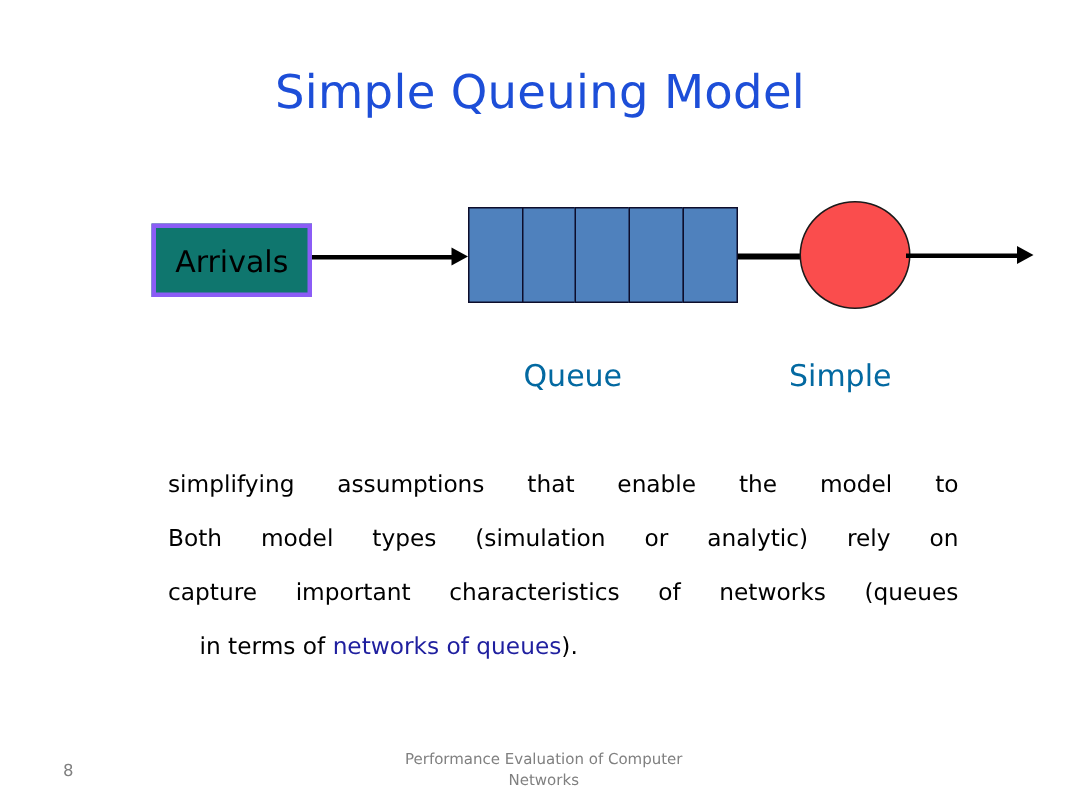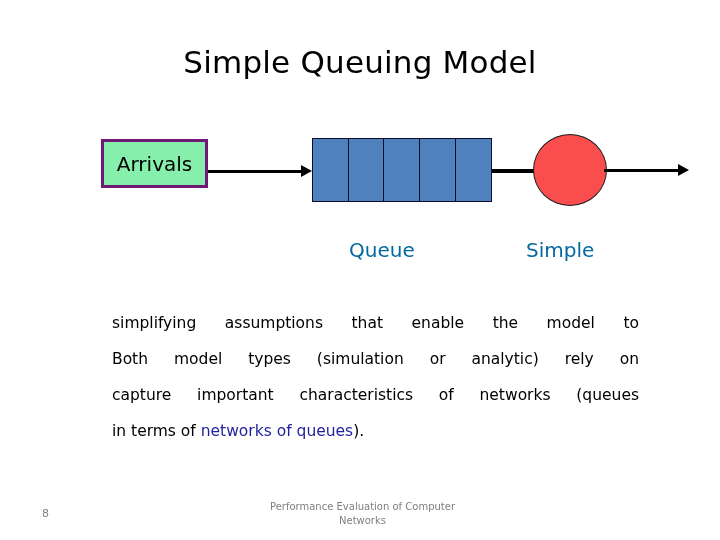--- a/index.html
+++ b/index.html
@@ -27,43 +27,43 @@
   
   #slide-title {
     position: absolute;
     left: 0;
     top: 45px;
     width: 720px;
     text-align: center;
     font-family: "DejaVu Sans", sans-serif;
     font-size: 31px;
     font-weight: 400;
-    color: #000000;
+    color: #1d4ed8;
     letter-spacing: 0.2px;
     line-height: 1.15;
     white-space: nowrap;
   }
 
   
   #diagram {
     position: absolute;
     left: 0;
     top: 0;
     width: 720px;
     height: 290px;
   }
 
   .arrivals-box {
     position: absolute;
     left: 101px;
-    top: 139px;
+    top: 149px;
     width: 107px;
     height: 49px;
-    border: 3px solid #701a75;
-    background: #86efac;
+    border: 3px solid #8b5cf6;
+    background: #0f766e;
     box-sizing: border-box;
     display: flex;
     align-items: center;
     justify-content: center;
   }
   .arrivals-label {
     font-family: "DejaVu Sans", sans-serif;
     font-size: 20px;
     color: #000000;
     letter-spacing: 0px;
@@ -170,20 +170,21 @@
   }
   .body-line {
     display: block;
     text-align: justify;
     text-align-last: justify;
     white-space: pre-wrap;
   }
   .body-line.last {
     text-align: left;
     text-align-last: left;
+    margin-left: 21px;
   }
   .hl-blue {
     color: #1F1F9F;
   }
 
   
   #page-number {
     position: absolute;
     left: 42px;
     top: 508px;

